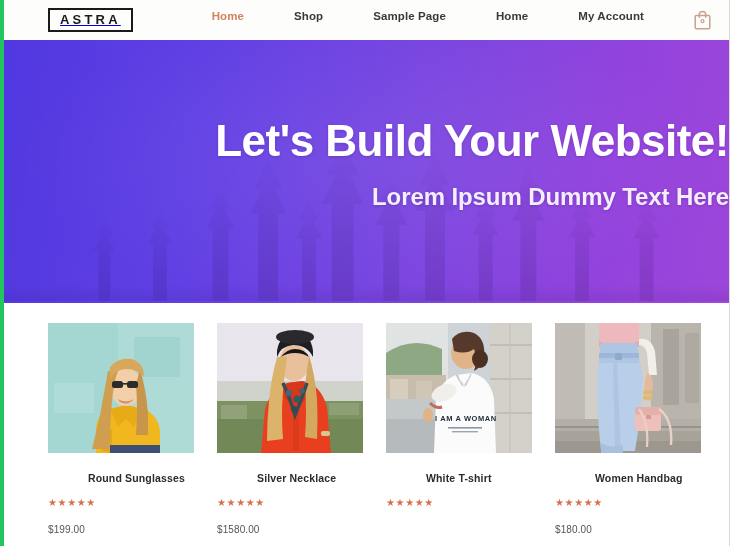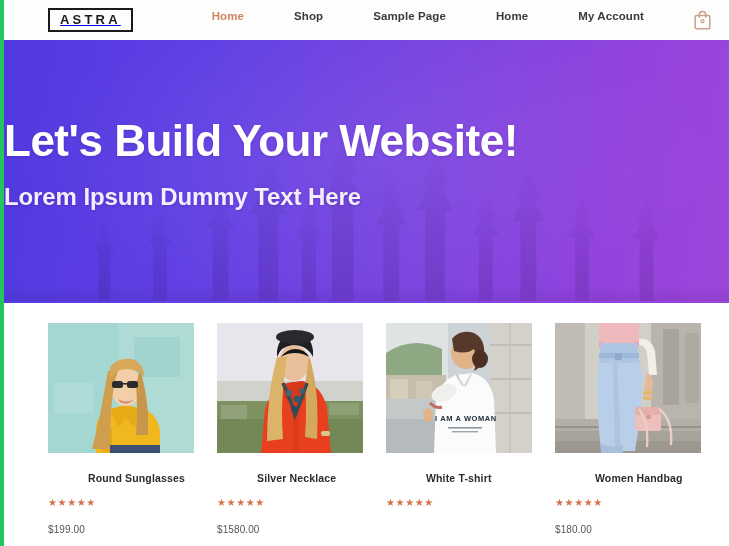--- a/index.html
+++ b/index.html
@@ -82,21 +82,21 @@
   }
   .hero-glow {
     position:absolute;
     inset:0;
     z-index:1;
     background:radial-gradient(ellipse 70% 80% at 50% 45%, rgba(255,255,255,.06) 0%, rgba(0,0,0,0) 70%);
   }
   .hero-inner {
     position:relative;
     z-index:2;
-    text-align:left;
+    text-align:right;
     width:100%;
     padding-bottom:16px;
   }
   .hero-title {
     font-size:44px;
     font-weight:700;
     color:#ffffff;
     letter-spacing:-.5px;
     line-height:1.12;
     text-shadow:0 1px 3px rgba(40,10,90,.22);

